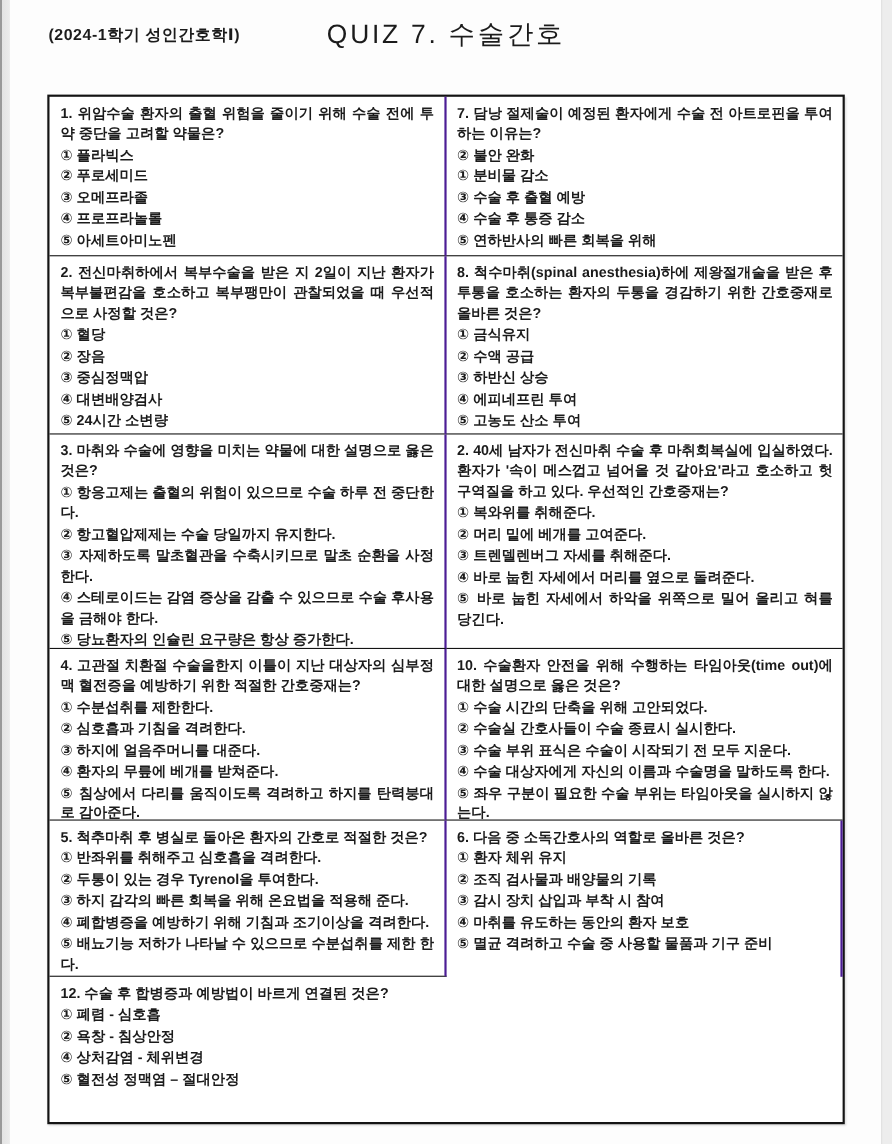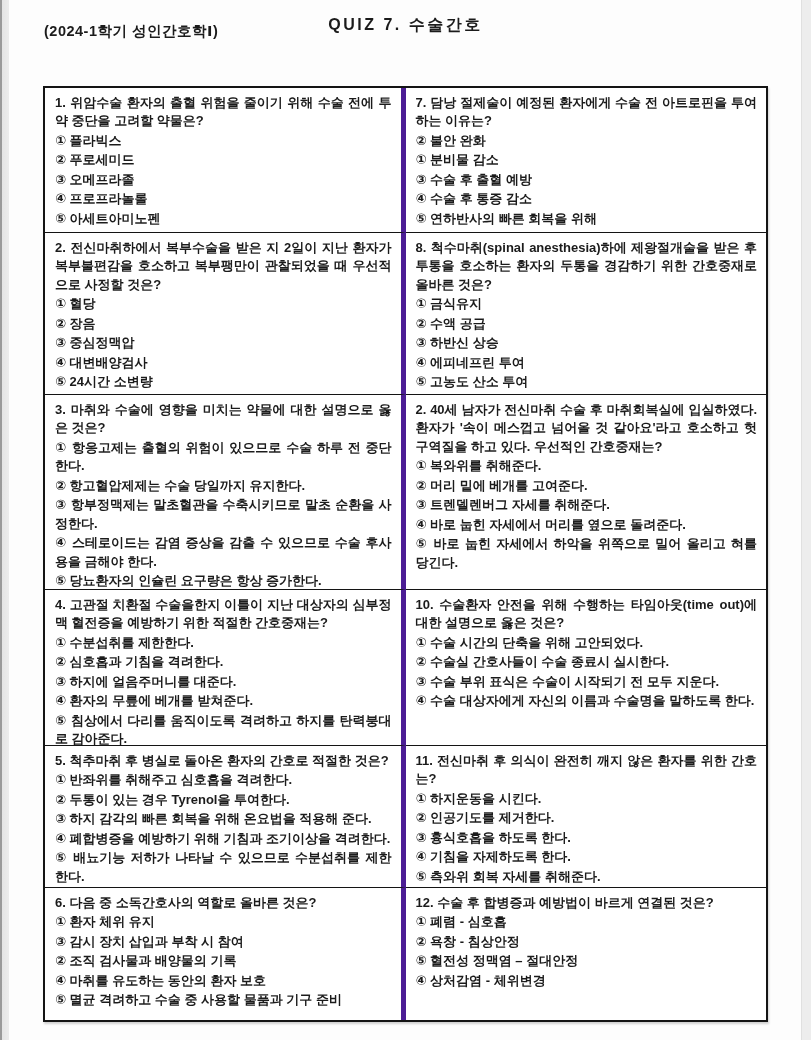--- a/index.html
+++ b/index.html
@@ -17,35 +17,35 @@
     position:absolute;right:0;top:0;width:9px;height:1040px;
     background:#ededed;border-left:1px solid #e0e0e0;
   }
   .header{position:absolute;left:0;top:0;width:811px;height:110px;}
   .course{
     position:absolute;left:44px;top:22px;
     font-size:14.5px;font-weight:700;letter-spacing:.5px;
   }
   .title{
     position:absolute;left:43px;top:15px;width:725px;text-align:center;
-    font-size:16px;font-weight:700;letter-spacing:2.5px;
+    font-size:24px;font-weight:400;letter-spacing:2.5px;
   }
   .quiz-table{
     position:absolute;left:43px;top:86px;width:725px;height:936px;
     box-sizing:border-box;border:2px solid #141414;background:#fff;
     display:grid;grid-template-columns:1fr 1fr;
     grid-template-rows:145px 162px 195px 156px 142px 132px;
     box-shadow:1px 2px 2px rgba(0,0,0,.18);
   }
   .cell{
     box-sizing:border-box;overflow:hidden;
     padding:6px 9px 0 10px;
     font-size:13px;line-height:1.42;
   }
-  .cell.col-left{border-right:5px solid #4c1d95;}
+  .cell.col-left{border-right:2px solid #4c1d95;}
   .cell.row-mid{border-bottom:1px solid #141414;}
   .stem{margin:0;font-weight:700;text-align:justify;}
   .opt{margin:1px 0 0 0;font-weight:700;text-align:justify;}
 </style>
 </head>
 <body>
 
 <div class="edge-left"></div>
 <div class="edge-right"></div>
 
@@ -87,21 +87,21 @@
     <p class="opt">② 수액 공급</p>
     <p class="opt">③ 하반신 상승</p>
     <p class="opt">④ 에피네프린 투여</p>
     <p class="opt">⑤ 고농도 산소 투여</p>
   </div>
 
   <div class="cell col-left row-mid">
     <p class="stem">3. 마취와 수술에 영향을 미치는 약물에 대한 설명으로 옳은 것은?</p>
     <p class="opt">① 항응고제는 출혈의 위험이 있으므로 수술 하루 전 중단한다.</p>
     <p class="opt">② 항고혈압제제는 수술 당일까지 유지한다.</p>
-    <p class="opt">③ 항부정맥제는 말초혈관을 수축시키므로 말초 순환을 사정한다.</p>
+    <p class="opt">③ 자제하도록 말초혈관을 수축시키므로 말초 순환을 사정한다.</p>
     <p class="opt">④ 스테로이드는 감염 증상을 감출 수 있으므로 수술 후사용을 금해야 한다.</p>
     <p class="opt">⑤ 당뇨환자의 인슐린 요구량은 항상 증가한다.</p>
   </div>
   <div class="cell row-mid">
     <p class="stem">2. 40세 남자가 전신마취 수술 후 마취회복실에 입실하였다. 환자가 '속이 메스껍고 넘어올 것 같아요'라고 호소하고 헛구역질을 하고 있다. 우선적인 간호중재는?</p>
     <p class="opt">① 복와위를 취해준다.</p>
     <p class="opt">② 머리 밑에 베개를 고여준다.</p>
     <p class="opt">③ 트렌델렌버그 자세를 취해준다.</p>
     <p class="opt">④ 바로 눕힌 자세에서 머리를 옆으로 돌려준다.</p>
     <p class="opt">⑤ 바로 눕힌 자세에서 하악을 위쪽으로 밀어 올리고 혀를 당긴다.</p>
@@ -114,48 +114,41 @@
     <p class="opt">③ 하지에 얼음주머니를 대준다.</p>
     <p class="opt">④ 환자의 무릎에 베개를 받쳐준다.</p>
     <p class="opt">⑤ 침상에서 다리를 움직이도록 격려하고 하지를 탄력붕대로 감아준다.</p>
   </div>
   <div class="cell row-mid">
     <p class="stem">10. 수술환자 안전을 위해 수행하는 타임아웃(time out)에 대한 설명으로 옳은 것은?</p>
     <p class="opt">① 수술 시간의 단축을 위해 고안되었다.</p>
     <p class="opt">② 수술실 간호사들이 수술 종료시 실시한다.</p>
     <p class="opt">③ 수술 부위 표식은 수술이 시작되기 전 모두 지운다.</p>
     <p class="opt">④ 수술 대상자에게 자신의 이름과 수술명을 말하도록 한다.</p>
+    <p class="opt">⑤ 좌우 구분이 필요한 수술 부위는 타임아웃을 실시하지 않는다.</p>
   </div>
 
   <div class="cell col-left row-mid">
     <p class="stem">5. 척추마취 후 병실로 돌아온 환자의 간호로 적절한 것은?</p>
     <p class="opt">① 반좌위를 취해주고 심호흡을 격려한다.</p>
     <p class="opt">② 두통이 있는 경우 Tyrenol을 투여한다.</p>
     <p class="opt">③ 하지 감각의 빠른 회복을 위해 온요법을 적용해 준다.</p>
     <p class="opt">④ 폐합병증을 예방하기 위해 기침과 조기이상을 격려한다.</p>
     <p class="opt">⑤ 배뇨기능 저하가 나타날 수 있으므로 수분섭취를 제한 한다.</p>
   </div>
-  <div class="cell row-mid">
-    <p class="stem">11. 전신마취 후 의식이 완전히 깨지 않은 환자를 위한 간호는?</p>
-    <p class="opt">① 하지운동을 시킨다.</p>
-    <p class="opt">② 인공기도를 제거한다.</p>
-    <p class="opt">③ 흉식호흡을 하도록 한다.</p>
-    <p class="opt">④ 기침을 자제하도록 한다.</p>
-    <p class="opt">⑤ 측와위 회복 자세를 취해준다.</p>
-  </div>
 
   <div class="cell col-left">
     <p class="stem">6. 다음 중 소독간호사의 역할로 올바른 것은?</p>
     <p class="opt">① 환자 체위 유지</p>
+    <p class="opt">② 조직 검사물과 배양물의 기록</p>
     <p class="opt">③ 감시 장치 삽입과 부착 시 참여</p>
-    <p class="opt">② 조직 검사물과 배양물의 기록</p>
     <p class="opt">④ 마취를 유도하는 동안의 환자 보호</p>
     <p class="opt">⑤ 멸균 격려하고 수술 중 사용할 물품과 기구 준비</p>
   </div>
   <div class="cell">
     <p class="stem">12. 수술 후 합병증과 예방법이 바르게 연결된 것은?</p>
     <p class="opt">① 폐렴 - 심호흡</p>
     <p class="opt">② 욕창 - 침상안정</p>
+    <p class="opt">④ 상처감염 - 체위변경</p>
     <p class="opt">⑤ 혈전성 정맥염 – 절대안정</p>
-    <p class="opt">④ 상처감염 - 체위변경</p>
   </div>
 
 </div>
 
 </body></html>

